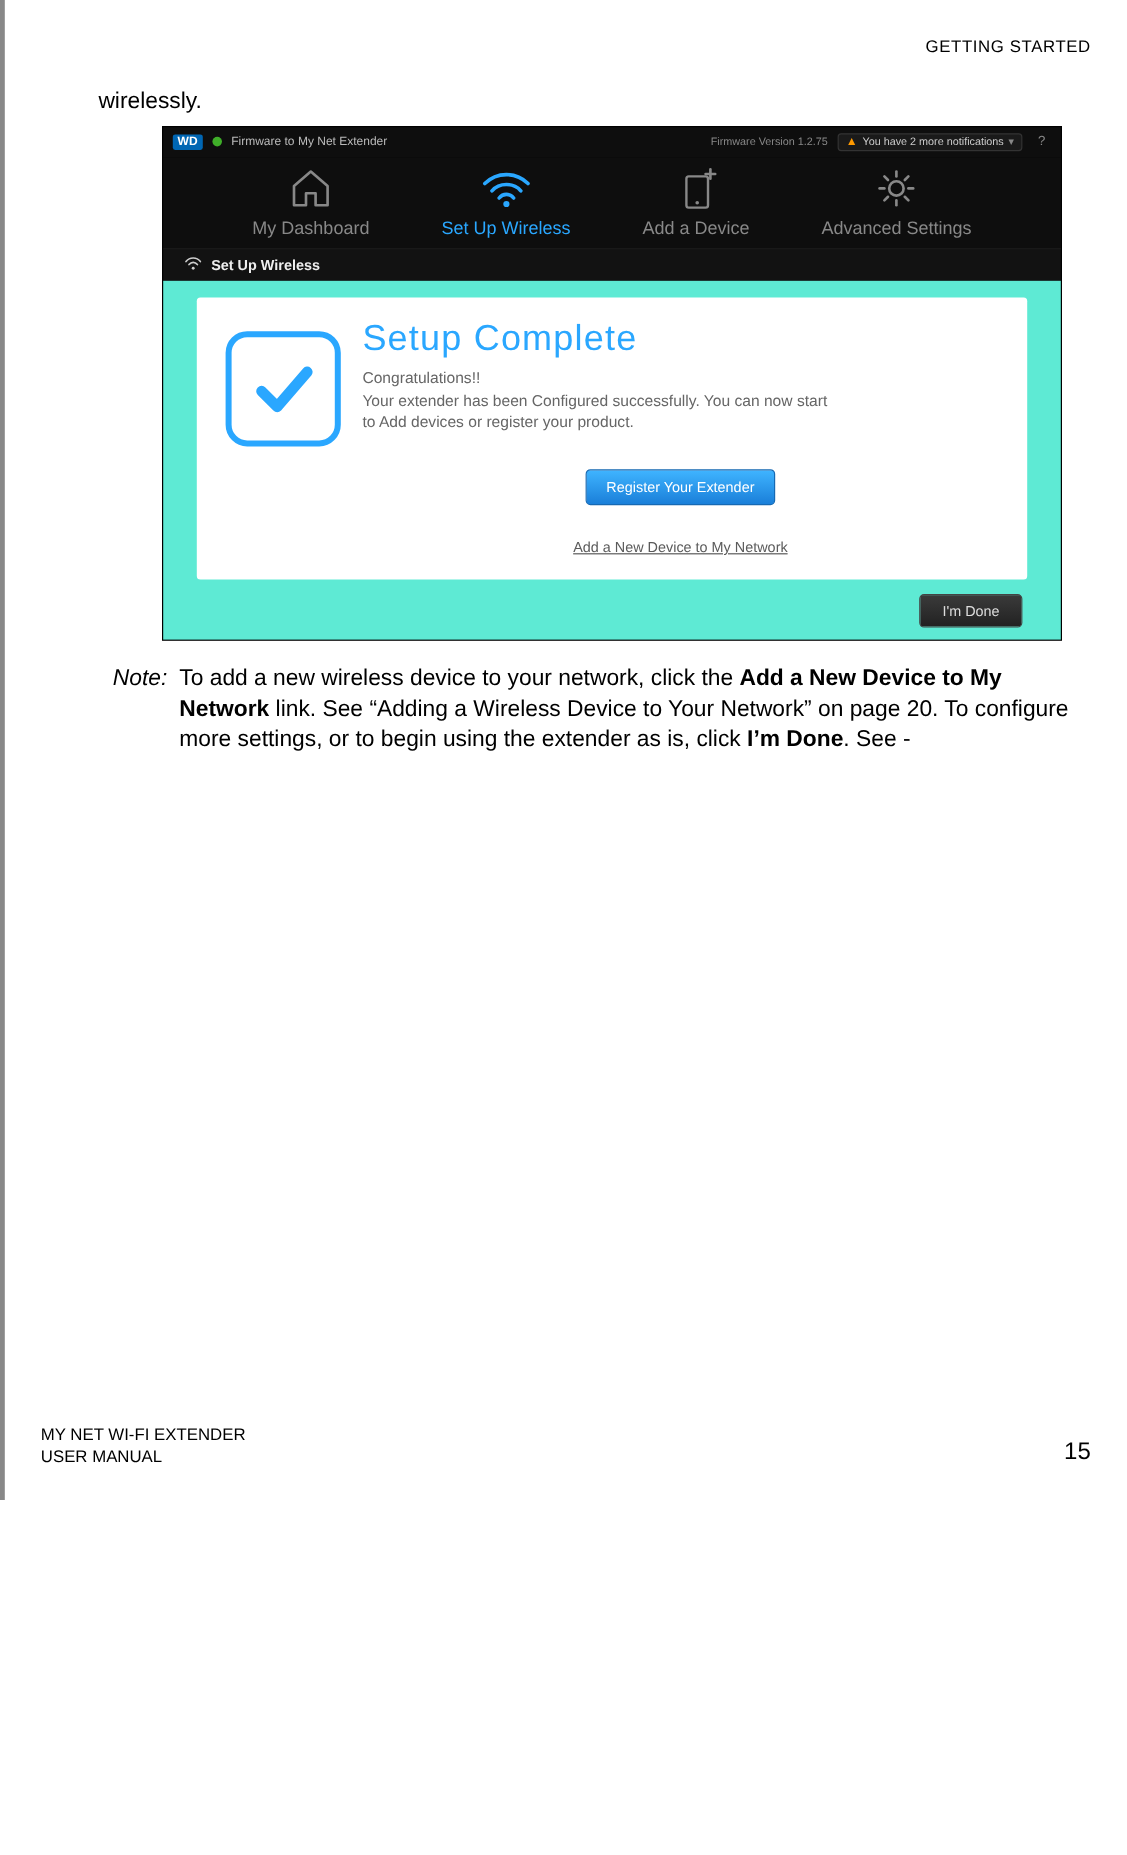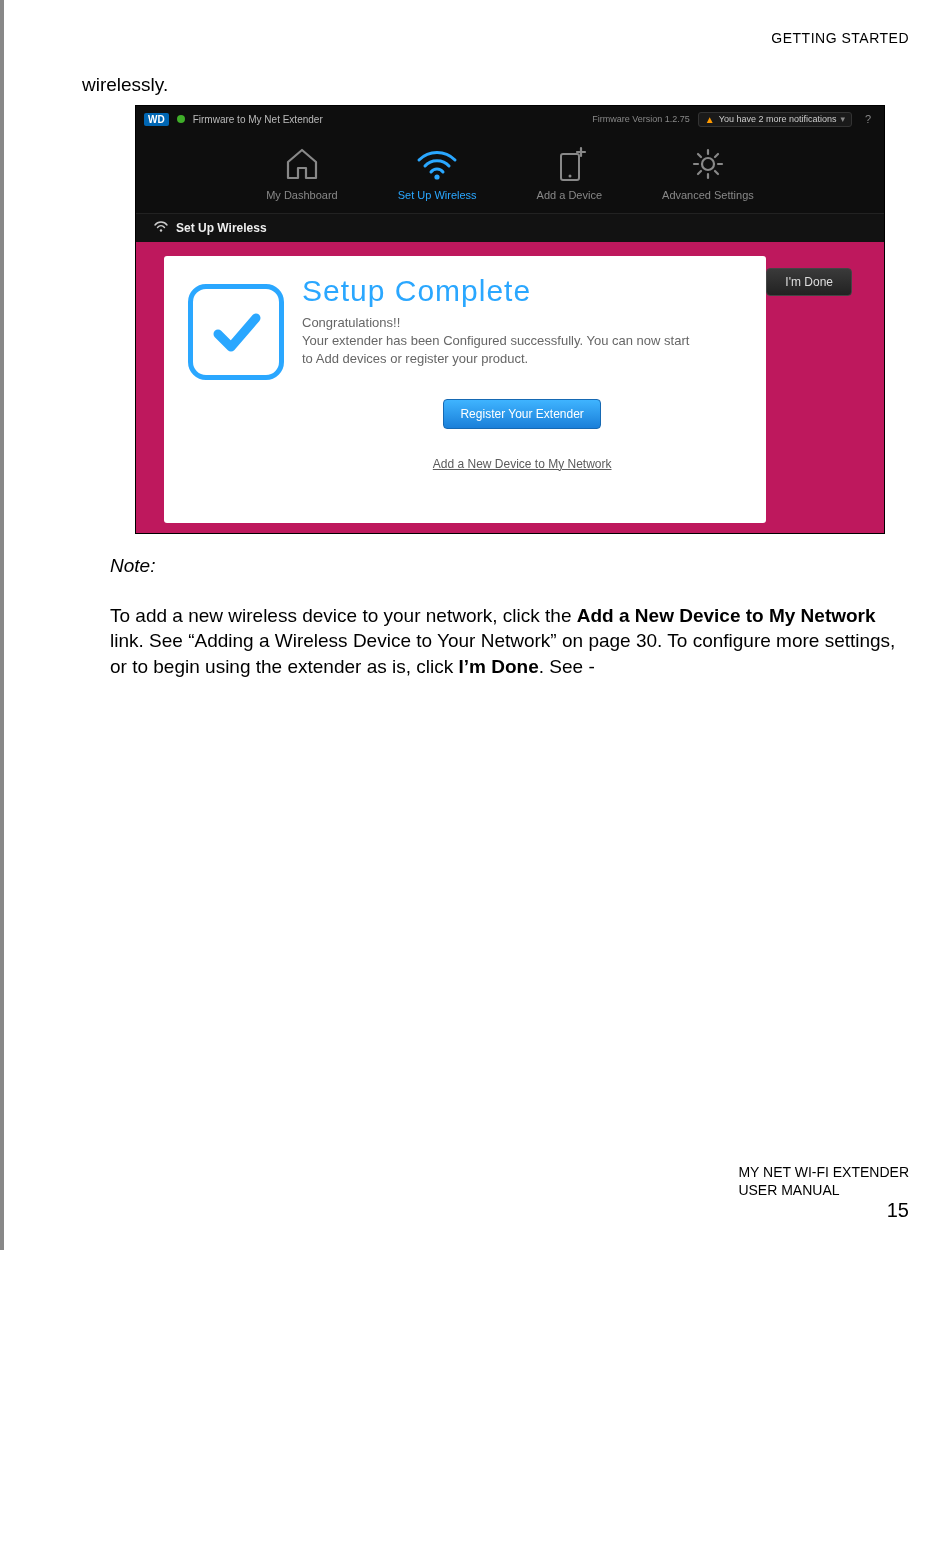--- a/index.html
+++ b/index.html
@@ -71,40 +71,40 @@
     height: 82px;
     background: #0e0e0e;
     display: flex;
     align-items: center;
     justify-content: center;
     gap: 60px;
     border-bottom: 1px solid #222;
   }
   .nav-item {
     display: flex; flex-direction: column; align-items: center; gap: 6px;
-    color: #888; font-size: 11px;
+    color: #888; font-size: 15px;
   }
   .nav-item.active { color: #2aa7ff; }
   .nav-icon { height: 38px; display:flex; align-items:center; justify-content:center; }
   .section-bar {
     height: 28px;
     background: #121212;
     color: #eee;
     font-size: 12px;
     font-weight: bold;
     display: flex; align-items: center;
     padding-left: 18px;
     gap: 8px;
   }
   .wifi-small { color: #ccc; }
   .dark-area {
     flex: 1;
-    background: #be185d;
+    background: #5eead4;
     padding: 14px 28px 10px 28px;
-    display: flex; flex-direction: row;
+    display: flex; flex-direction: column;
   }
   .white-panel {
     background: #fff;
     border-radius: 3px;
     flex: 1;
     padding: 18px 24px 20px 24px;
     display: flex;
     gap: 18px;
   }
   .check-badge {
@@ -148,42 +148,40 @@
   .done-btn {
     background: linear-gradient(#3a3a3a,#222);
     color: #ddd;
     font-size: 12px;
     padding: 6px 18px;
     border: 1px solid #444;
     border-radius: 4px;
   }
   
   .note-block {
-    margin: 16px 0 0 76px;
+    margin: 16px 0 0 60px;
     font-size: 19px;
     line-height: 1.35;
     display: flex;
-    gap: 24px;
+    gap: 10px;
     max-width: 805px;
-    flex-direction: column;
   }
   .note-label { font-style: italic; white-space: nowrap; }
   .note-text b { font-weight: bold; }
   
   .footer {
     position: absolute;
     bottom: 28px;
     left: 30px;
     right: 30px;
     display: flex;
     justify-content: space-between;
     align-items: flex-end;
     font-size: 14px;
     color: #000;
-    flex-direction: column;
   }
   .footer-left { line-height: 1.3; }
   .page-num { font-size: 20px; }
 </style>
 </head>
 <body>
 
 <div class="page">
 
   <div class="section-header">GETTING STARTED</div>
@@ -288,21 +286,21 @@
       <div class="bottom-row">
         <span class="done-btn">I'm Done</span>
       </div>
     </div>
 
   </div>
 
   <div class="note-block">
     <div class="note-label">Note:</div>
     <div class="note-text">
-      <span>To add a new wireless device to your network, click the </span><b>Add a New Device to My Network</b><span> link. See “Adding a Wireless Device to Your Network” on page 30. To configure more settings, or to begin using the extender as is, click </span><b>I’m Done</b><span>. See -</span>
+      <span>To add a new wireless device to your network, click the </span><b>Add a New Device to My Network</b><span> link. See “Adding a Wireless Device to Your Network” on page 20. To configure more settings, or to begin using the extender as is, click </span><b>I’m Done</b><span>. See -</span>
     </div>
   </div>
 
   <div class="footer">
     <div class="footer-left">
       <div>MY NET WI-FI EXTENDER</div>
       <div>USER MANUAL</div>
     </div>
     <div class="page-num">15</div>
   </div>

